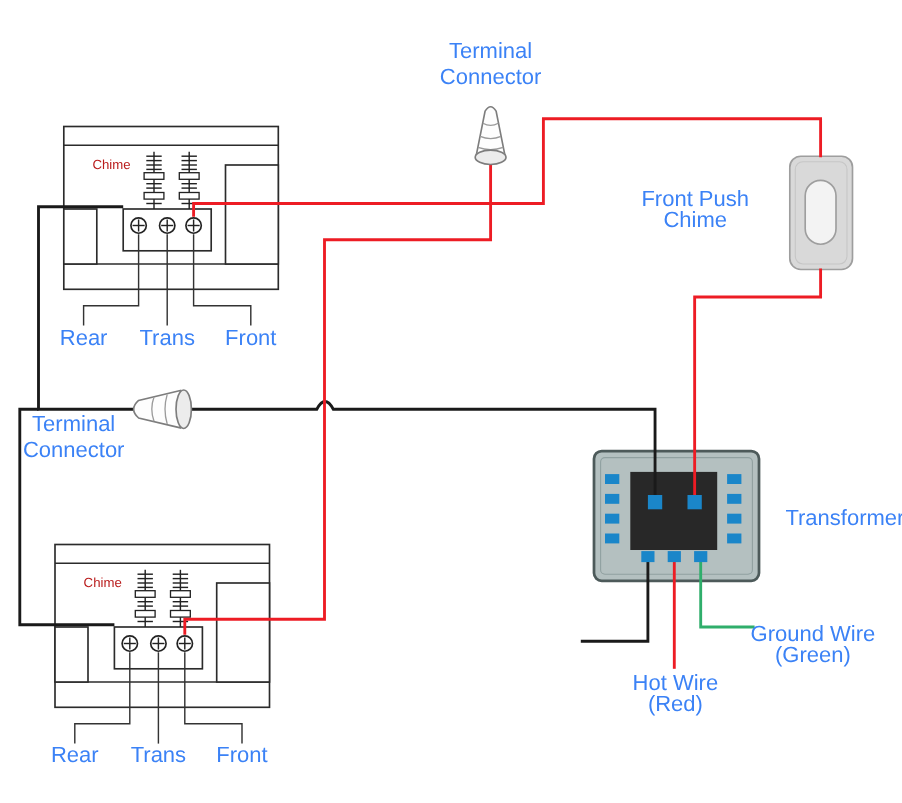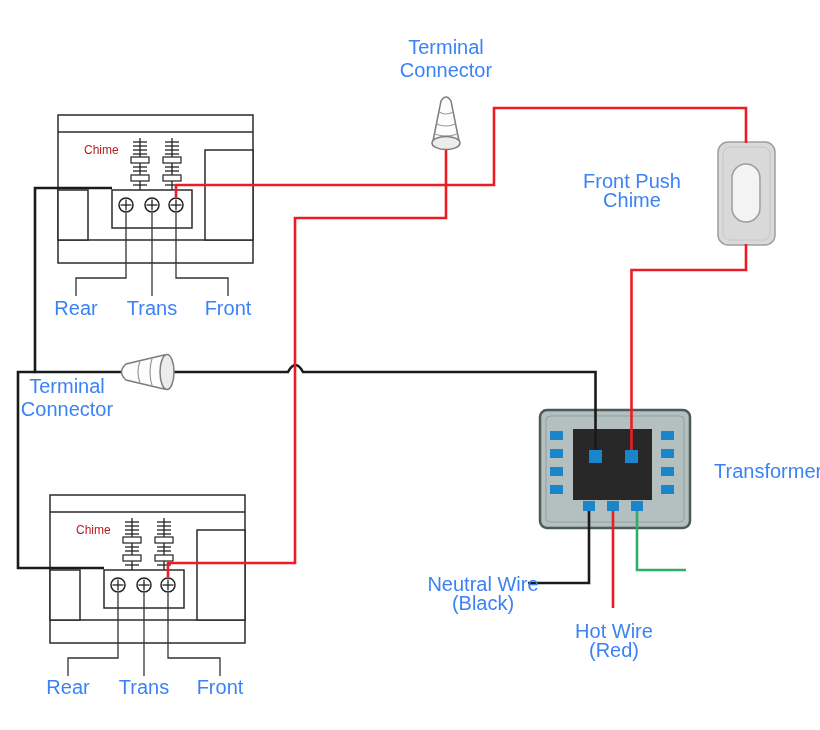--- a/index.html
+++ b/index.html
@@ -174,24 +174,24 @@
   </div>
 
   <div class="lbl sm" style="left:76px;top:521px;">Chime</div>
 
   <div class="lbl ctr" style="left:68px;top:678px;">Rear</div>
   <div class="lbl ctr" style="left:144px;top:678px;">Trans</div>
   <div class="lbl ctr" style="left:220px;top:678px;">Front</div>
 
   <div class="lbl" style="left:714px;top:462px;text-align:right;">Transformer</div>
 
-  <div class="lbl ctr" style="left:483px;top:575px;">
-    <span>Neutral Wire</span>
-    <span>(Black)</span>
-  </div>
 
-  <div class="lbl ctr" style="left:614px;top:612px;margin-top:10px;">
+  <div class="lbl ctr" style="left:614px;top:612px;">
     <span>Hot Wire</span>
     <span>(Red)</span>
   </div>
 
+  <div class="lbl ctr" style="left:739px;top:568px;">
+    <span>Ground Wire</span>
+    <span>(Green)</span>
+  </div>
 
 </div>
 
 </body></html>

